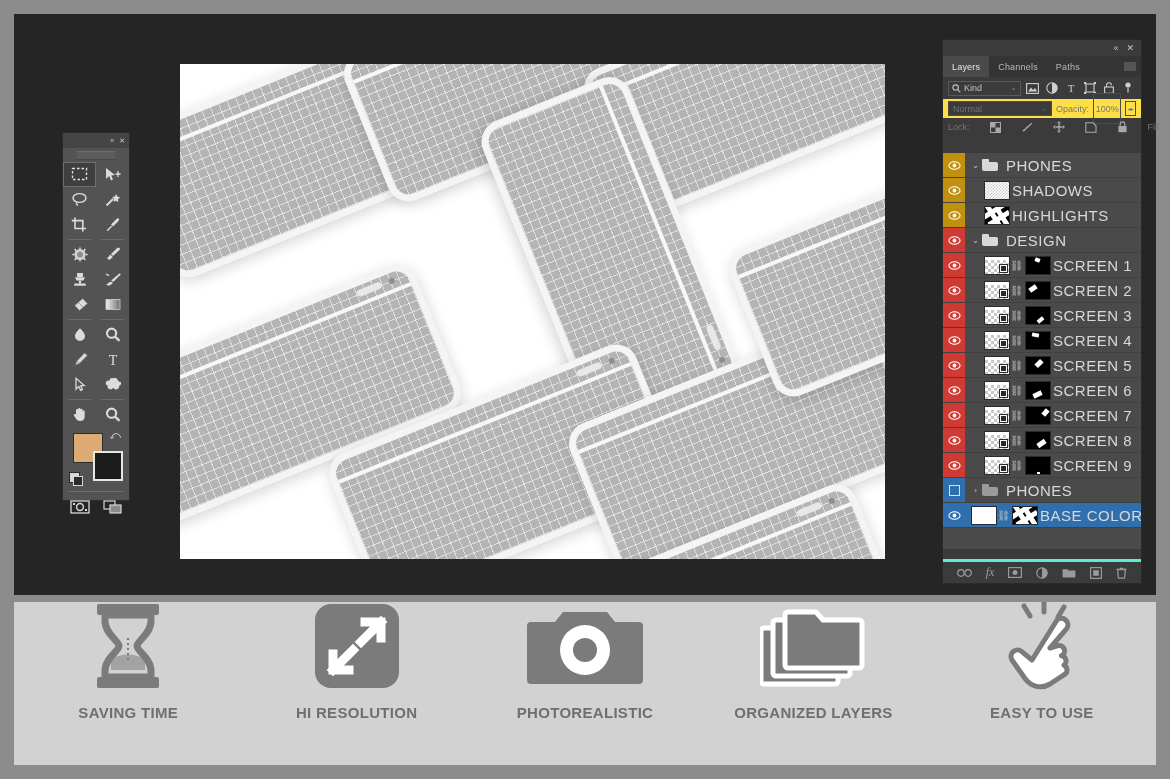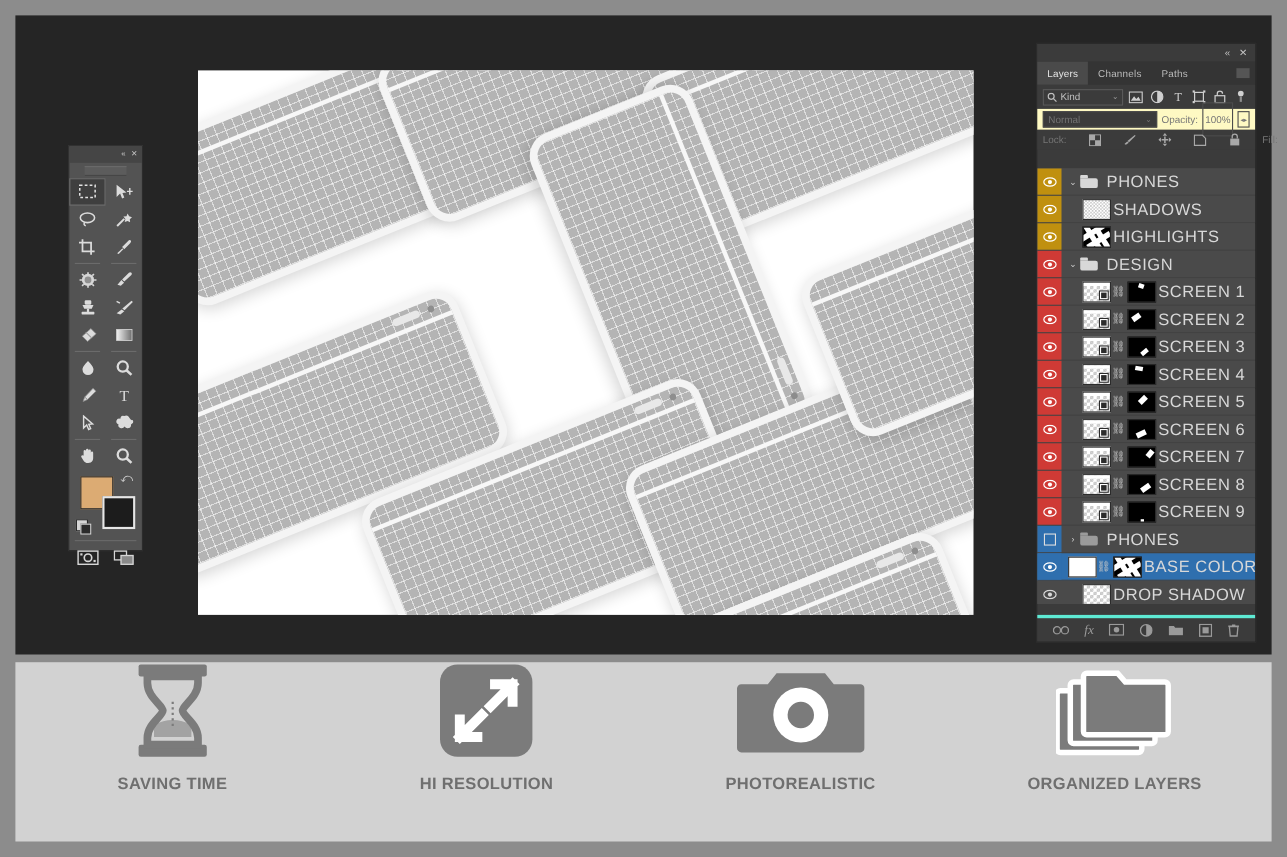--- a/index.html
+++ b/index.html
@@ -80,21 +80,21 @@
   .lp-titlebar span { color: #c5c5c5; font-size: 9px; line-height: 1; }
   .lp-tabs { height: 21px; background: #343434; display: flex; align-items: stretch; position: relative; }
   .lp-tab { padding: 0 9px; display: flex; align-items: center; font-size: 9px; color: #b9b9b9; letter-spacing: .2px; }
   .lp-tab.active { background: #4a4a4a; color: #e6e6e6; }
   .lp-menu { position: absolute; right: 5px; top: 6px; width: 12px; height: 9px; background: #555; }
   .lp-filter { height: 22px; background: #3b3b3b; display: flex; align-items: center; gap: 4px; padding: 0 5px; }
   .kind-box { width: 76px; height: 15px; background: #3b3b3b; border: 1px solid #595959; display: flex; align-items: center; gap: 3px; padding: 0 3px; }
   .kind-box .lbl { font-size: 9px; color: #c0c0c0; }
   .kind-box .chev { margin-left: auto; color: #9a9a9a; font-size: 7px; }
   .fil-ic { width: 16px; height: 15px; display: flex; align-items: center; justify-content: center; color: #c8c8c8; }
-  .lp-blend { height: 19px; display: flex; align-items: center; gap: 4px; padding: 0 5px; background: #fef9c3; }
+  .lp-blend { height: 19px; display: flex; align-items: center; gap: 4px; padding: 0 5px; background: #fde047; }
   .blend-sel { flex: 0 0 104px; height: 15px; border: 1px solid #4c4c4c; background: #3b3b3b; color: #737373; font-size: 9px; display: flex; align-items: center; padding: 0 4px; }
   .blend-sel .chev { margin-left: auto; font-size: 7px; }
   .op-label { font-size: 9px; color: #777; }
   .op-val { width: 30px; height: 31px; border: 1px solid #4c4c4c; color: #777; font-size: 9px; display: flex; align-items: center; justify-content: center; }
   .stepper { width: 11px; height: 15px; border: 1px solid #4c4c4c; color: #777; font-size: 6px; display:flex;align-items:center;justify-content:center; }
   .lp-lock { height: 18px; display: flex; align-items: center; gap: 20px; padding: 0 5px; background: #3b3b3b; }
   .lp-lock .lk { font-size: 9px; color: #757575; }
   .lp-lock .ic { color: #9e9e9e; display: flex; align-items: center; }
 
   .layer-list { position: absolute; left: 0; right: 0; top: 113px; bottom: 34px; background: #4a4a4a; overflow: hidden; }
@@ -736,33 +736,20 @@
               <span class="link-ic">⛓</span>
               <div class="thumb black">
                 <div class="slash" style="left:-4px;top:2px;width:24px;height:5px;transform:rotate(-32deg)"></div>
                 <div class="slash" style="left:2px;top:9px;width:24px;height:5px;transform:rotate(-32deg)"></div>
                 <div class="slash" style="left:6px;top:-3px;width:5px;height:24px;transform:rotate(-32deg)"></div>
                 <div class="slash" style="left:16px;top:1px;width:5px;height:22px;transform:rotate(-32deg)"></div>
               </div>
               <span class="layer-name">BASE COLOR</span>
             </div>
           </div>
-          <div class="layer-row">
-            <div class="eye-cell ">
-              <svg class="eye" viewBox="0 0 14 10">
-                <ellipse cx="7" cy="5" rx="6.2" ry="4.2" fill="none" stroke="#d8d8d8" stroke-width="1.2"></ellipse>
-                <circle cx="7" cy="5" r="2.1" fill="#d8d8d8"></circle>
-              </svg>
-            </div>
-            <div style="display: flex; align-items: center; flex: 1 1 0%; padding-left: 4px; min-width: 0px;">
-              <span class="arrow"></span>
-              <div class="thumb"></div>
-              <span class="layer-name">DROP SHADOW</span>
-            </div>
-          </div>
         </div>
 
       <div class="lp-footer">
         <span class="fi">
           <svg width="15" height="8" viewBox="0 0 15 8">
               <rect x=".7" y=".7" width="6.4" height="6.6" rx="3.2" fill="none" stroke="#9a9a9a" stroke-width="1.2"></rect>
               <rect x="7.9" y=".7" width="6.4" height="6.6" rx="3.2" fill="none" stroke="#9a9a9a" stroke-width="1.2"></rect>
             </svg>
         </span>
         <span class="fi" style="font-style:italic;font-family:'Liberation Serif',serif;font-size:12px">fx</span>
@@ -844,15 +831,28 @@
           <g stroke="#fff" stroke-width="5">
             <path d="M4 26 h28 l7 8 h36 a3 3 0 0 1 3 3 v42 a3 3 0 0 1 -3 3 H4 a3 3 0 0 1 -3-3 V29 a3 3 0 0 1 3-3Z" fill="#7b7b7b"></path>
             <path d="M16 18 h28 l7 8 h36 a3 3 0 0 1 3 3 v42 a3 3 0 0 1 -3 3 H16 a3 3 0 0 1 -3-3 V21 a3 3 0 0 1 3-3Z" fill="#7b7b7b"></path>
             <path d="M28 10 h28 l7 8 h36 a3 3 0 0 1 3 3 v42 a3 3 0 0 1 -3 3 H28 a3 3 0 0 1 -3-3 V13 a3 3 0 0 1 3-3Z" fill="#7b7b7b"></path>
           </g>
         </svg>
       </div>
       <div class="flbl">ORGANIZED LAYERS</div>
     </div>
 
+    <div class="feature">
+      <div class="fico">
+        <svg width="96" height="88" viewBox="0 0 96 88">
+          <g stroke="#7b7b7b" stroke-width="5" stroke-linecap="round" fill="none">
+            <path d="M36 14 L30 4"></path>
+              <path d="M50 10 L50 0"></path>
+              <path d="M64 15 L70 5"></path>
+          </g>
+          <path d="M63 18 a6.5 6.5 0 0 1 9.5 8.8 L56 46 l8-2.5a5.5 5.5 0 0 1 3.5 10.3 a5.3 5.3 0 0 1 2.5 9.4 a5.3 5.3 0 0 1 1 9 L56 82 c-9 5.5 -19 2.5 -25-5.5 L18 58 a6.5 6.5 0 0 1 9.5-8.6 L38 58Z" fill="#fff" stroke="#7b7b7b" stroke-width="5" stroke-linejoin="round"></path>
+        </svg>
+      </div>
+      <div class="flbl">EASY TO USE</div>
+    </div>
 
   </div>
 </div>
 
 </body></html>

